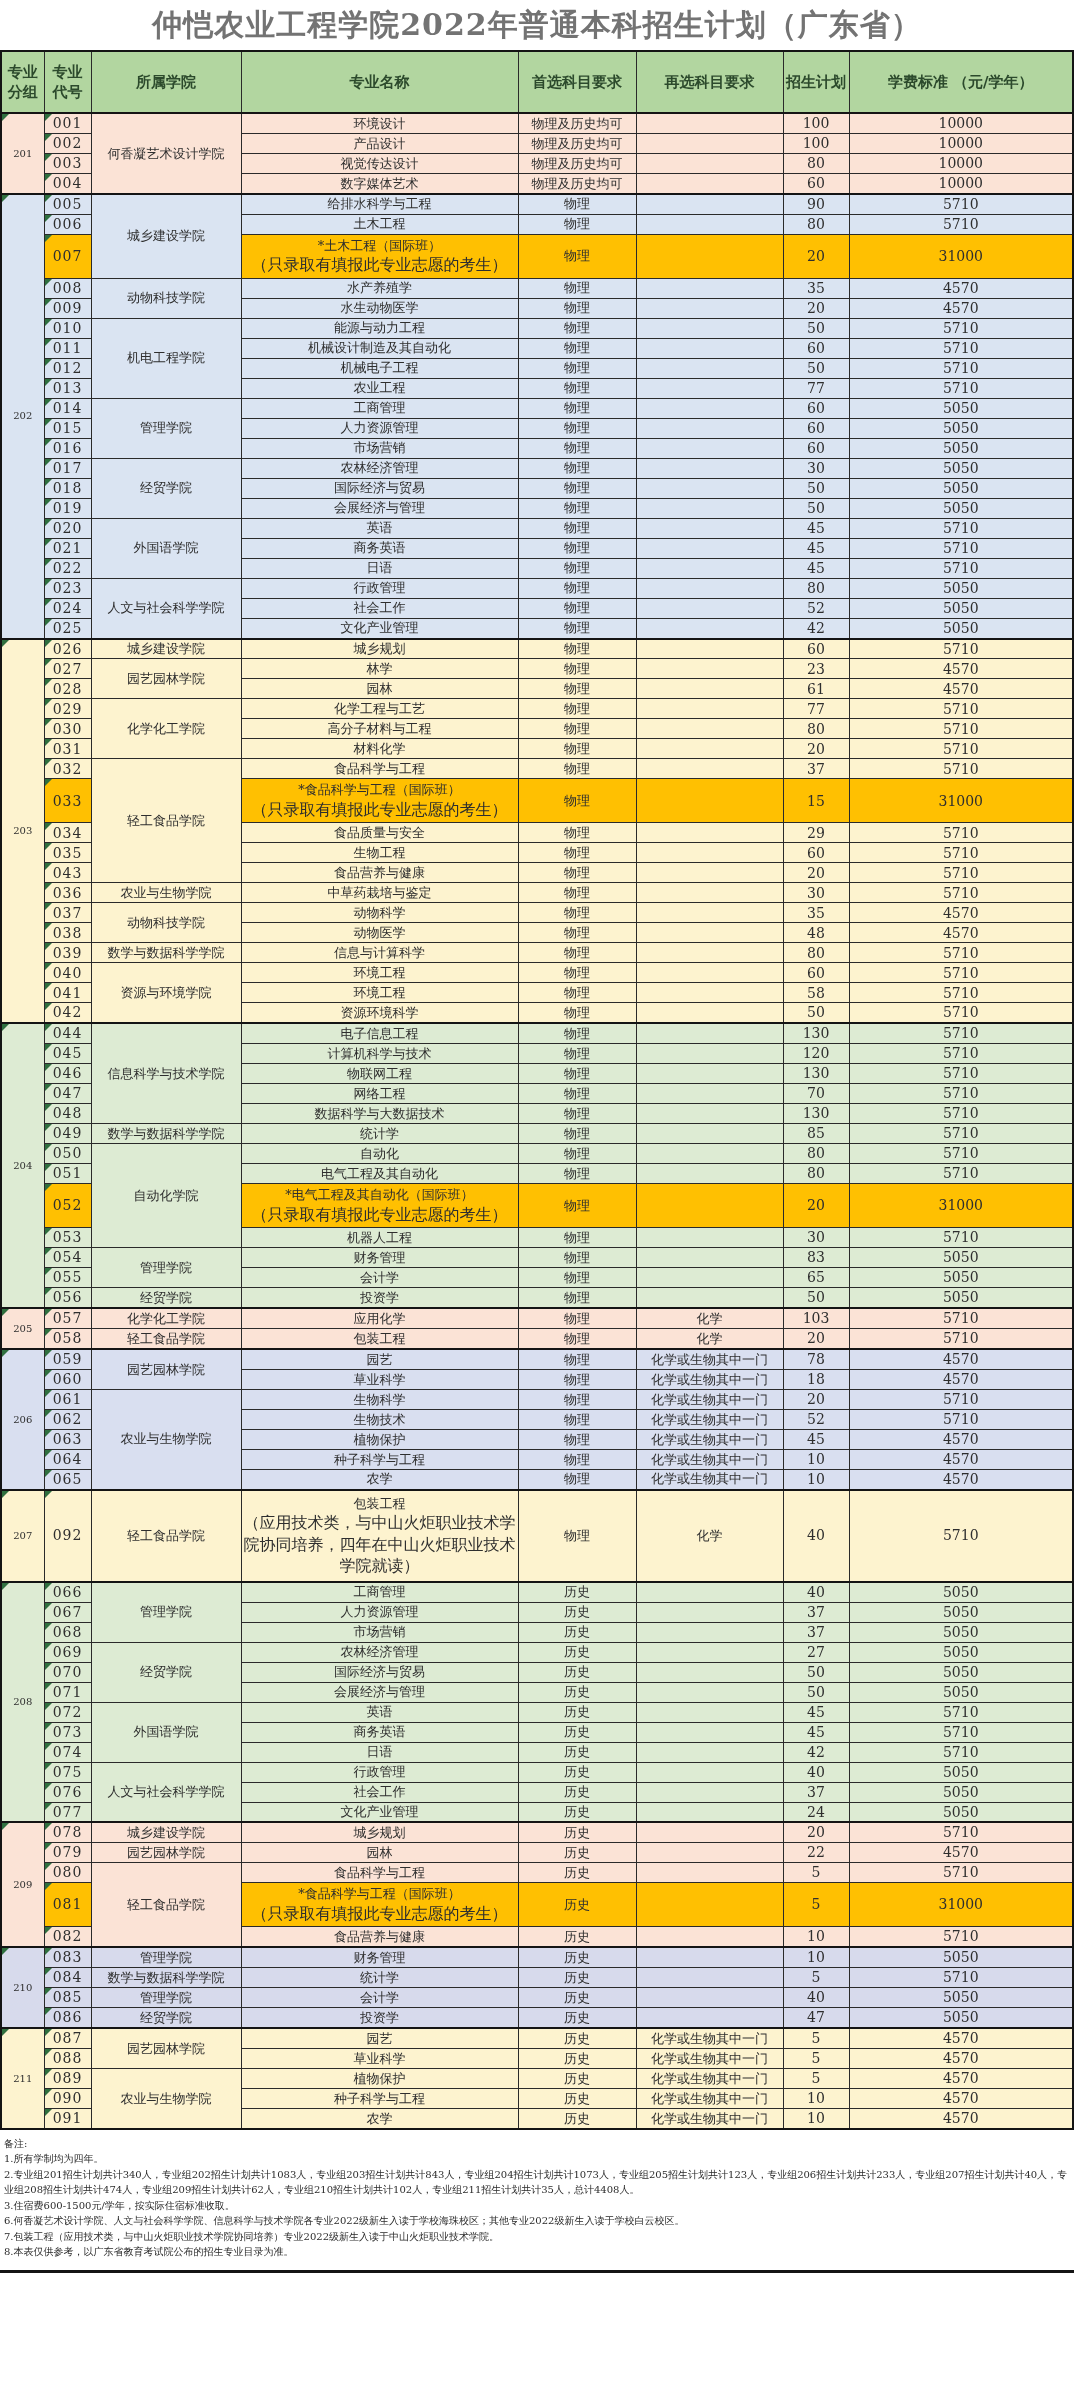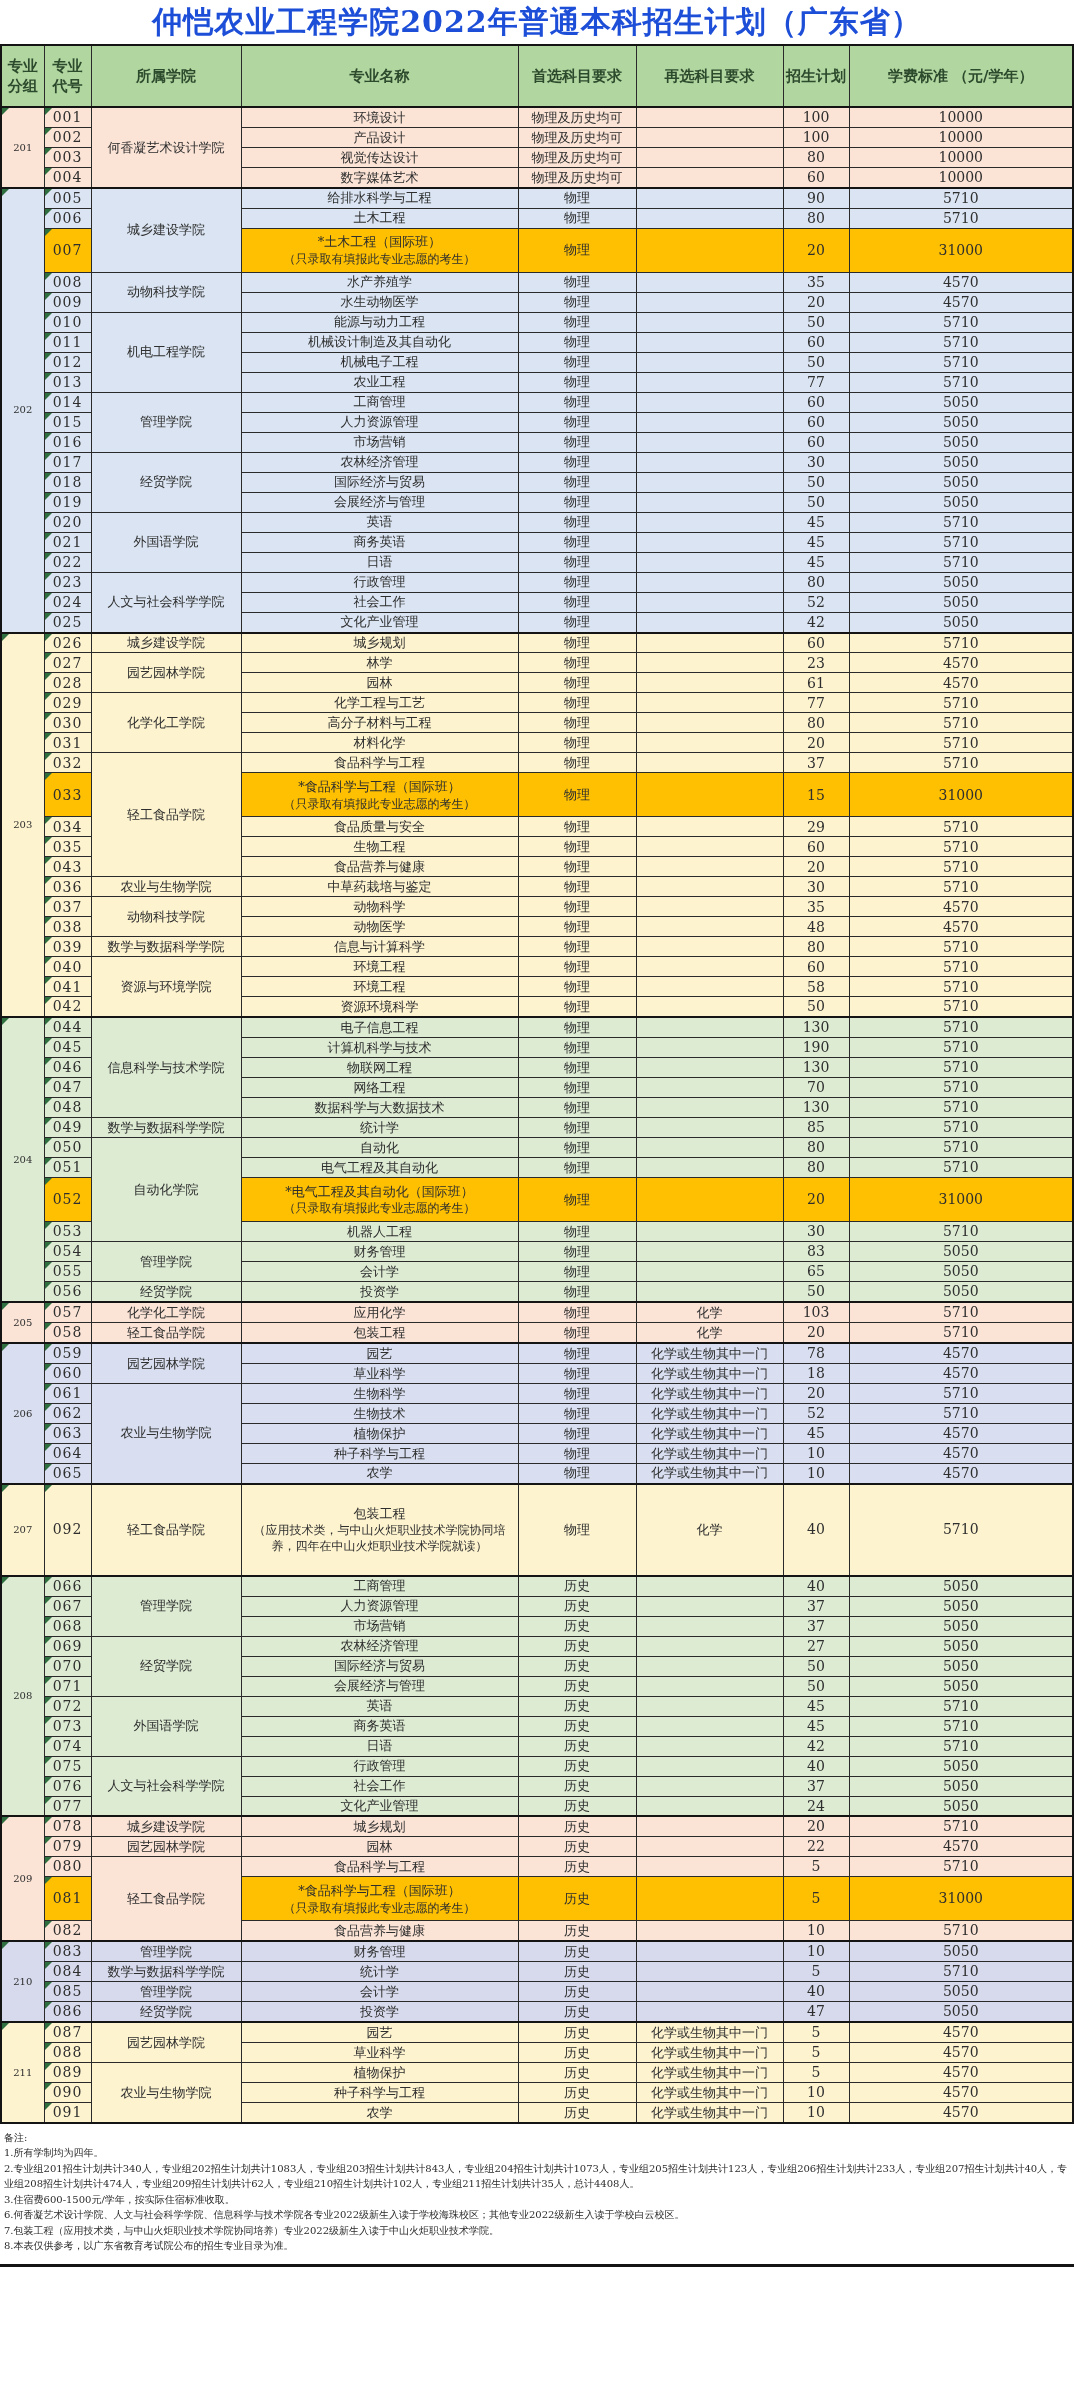--- a/index.html
+++ b/index.html
@@ -1,19 +1,19 @@
 <!DOCTYPE html>
 <html><head>
 <meta charset="utf-8">
 <style>
   html,body{margin:0;padding:0;background:#ffffff;}
   body{width:1074px;font-family:"DejaVu Serif","Liberation Serif",serif;color:#2e2e2e;}
   .page{width:1074px;}
-  .title{height:44px;display:flex;align-items:center;justify-content:center;
-         font-size:30px;font-weight:bold;color:#1d4ed8;letter-spacing:1px;white-space:nowrap;}
+  .title{height:50px;display:flex;align-items:center;justify-content:center;
+         font-size:30px;font-weight:bold;color:#737373;letter-spacing:1px;white-space:nowrap;}
   table{border-collapse:collapse;width:1072px;table-layout:fixed;border:2px solid #141414;}
   th,td{border:1px solid #2a2a2a;padding:0 2px;text-align:center;vertical-align:middle;
         font-size:13px;line-height:1.35;overflow:hidden;}
   thead th{background:#b2d6a0;font-size:15px;font-weight:bold;height:60px;color:#2c4a2c;}
   tbody tr{height:20px;}
   tbody tr.tall2{height:44px;}
   tbody tr.tall4{height:92px;}
   
   tr.theme-pink td{background:#fbe3d6;}
   tr.theme-blue td{background:#dae4f2;}
@@ -23,21 +23,21 @@
   tr.theme-lavender td{background:#d7daec;}
   tr.hl td{background:#ffc001 !important;margin-left:13px;}
   tr.group-start td{border-top:2px solid #141414;}
   td.group-cell{font-size:10px;}
   td.code-cell{font-size:14px;letter-spacing:1px;}
   td.group-cell,td.code-cell{position:relative;}
   td.group-cell::before,td.code-cell::before{
      content:"";position:absolute;top:0;left:0;width:0;height:0;
      border-top:7px solid #2f6f3f;border-right:7px solid transparent;}
   td.major-cell{font-size:13px;}
-  .major-note{font-size:12px;}
+  .major-note{font-size:16px;}
   td.plan-cell,td.tuition-cell{font-size:14px;}
   .notes{padding:6px 4px 10px 4px;border-bottom:3px solid #141414;}
   .notes div{font-size:10px;line-height:1.55;color:#2b2b2b;text-align:left;}
 </style>
 </head>
 <body>
 
 <div class="page">
   <div class="title">仲恺农业工程学院2022年普通本科招生计划（广东省）</div>
 
@@ -528,21 +528,21 @@
           <td class="plan-cell">130</td>
           <td class="tuition-cell">5710</td>
         </tr>
         <tr class="theme-green">
           <td class="code-cell">045</td>
           <td class="major-cell">
             <div>计算机科学与技术</div>
           </td>
           <td class="subject1-cell">物理</td>
           <td class="subject2-cell"></td>
-          <td class="plan-cell">190</td>
+          <td class="plan-cell">120</td>
           <td class="tuition-cell">5710</td>
         </tr>
         <tr class="theme-green">
           <td class="code-cell">046</td>
           <td class="major-cell">
             <div>物联网工程</div>
           </td>
           <td class="subject1-cell">物理</td>
           <td class="subject2-cell"></td>
           <td class="plan-cell">130</td>

